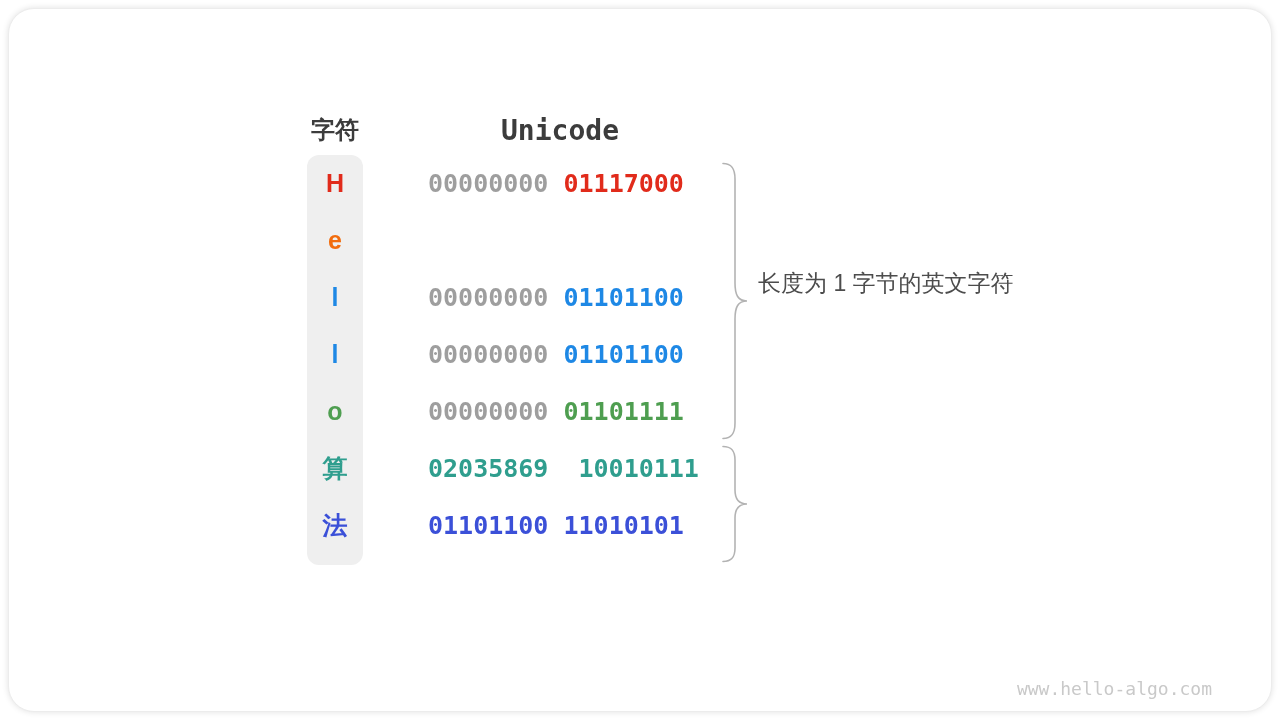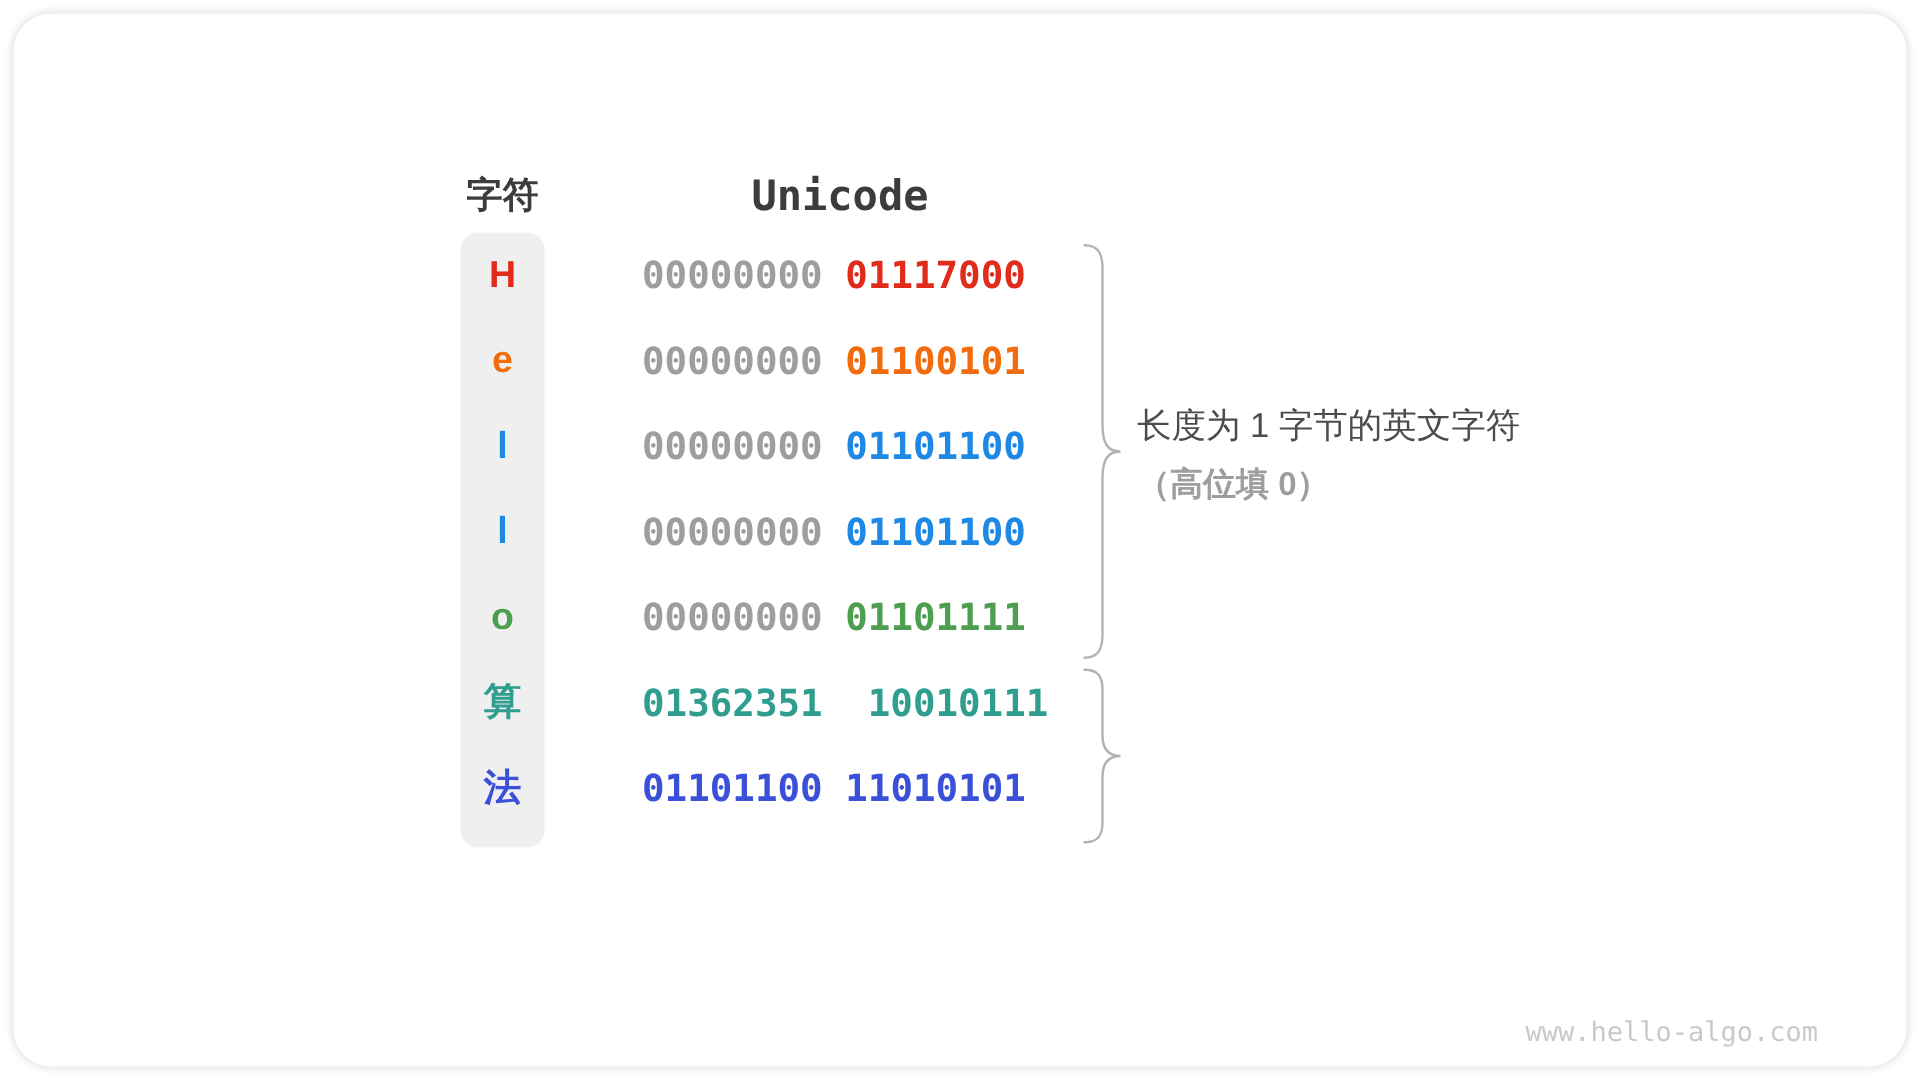--- a/index.html
+++ b/index.html
@@ -74,51 +74,49 @@
   <div class="hdr-unicode">Unicode</div>
 
   <div class="char-col-bg"></div>
 
   <div class="row" style="top:155px">
     <div class="char-cell" style="color: rgb(225, 43, 27);">H</div>
     <div class="bin"><span style="color: rgb(158, 158, 158);">00000000</span><span> </span><span style="color: rgb(225, 43, 27);">01117000</span></div>
   </div>
   <div class="row" style="top:212px">
     <div class="char-cell" style="color: rgb(242, 108, 13);">e</div>
-    <div class="bin"><span style="color: rgb(158, 158, 158);">00000000</span><span> </span><span style="color: rgb(242, 108, 13);">01100101</span></div>
   </div>
   <div class="row" style="top:269px">
     <div class="char-cell" style="color: rgb(30, 136, 229);">l</div>
     <div class="bin"><span style="color: rgb(158, 158, 158);">00000000</span><span> </span><span style="color: rgb(30, 136, 229);">01101100</span></div>
   </div>
   <div class="row" style="top:326px">
     <div class="char-cell" style="color: rgb(30, 136, 229);">l</div>
     <div class="bin"><span style="color: rgb(158, 158, 158);">00000000</span><span> </span><span style="color: rgb(30, 136, 229);">01101100</span></div>
   </div>
   <div class="row" style="top:383px">
     <div class="char-cell" style="color: rgb(78, 158, 80);">o</div>
     <div class="bin"><span style="color: rgb(158, 158, 158);">00000000</span><span> </span><span style="color: rgb(78, 158, 80);">01101111</span></div>
   </div>
   <div class="row" style="top:440px">
     <div class="char-cell" style="color: rgb(47, 158, 142);">算</div>
-    <div class="bin"><span style="color: rgb(47, 158, 142);">01362351</span><span> </span><span style="color: rgb(47, 158, 142); margin-left: 15px;">10010111</span></div>
+    <div class="bin"><span style="color: rgb(47, 158, 142);">02035869</span><span> </span><span style="color: rgb(47, 158, 142); margin-left: 15px;">10010111</span></div>
   </div>
   <div class="row" style="top:497px">
     <div class="char-cell" style="color: rgb(59, 80, 216);">法</div>
     <div class="bin"><span style="color: rgb(59, 80, 216);">01101100</span><span> </span><span style="color: rgb(59, 80, 216);">11010101</span></div>
   </div>
 
   <svg class="brace" style="left:720px; top:162px;" width="30" height="278" viewBox="0 0 30 278">
     <path d="M 3 1.5 C 12 1.5 15 7 15 17 L 15 121 C 15 133 18 139 27 139 C 18 139 15 145 15 157 L 15 261 C 15 271 12 276.5 3 276.5" fill="none" stroke="#b3b3b3" stroke-width="1.6" stroke-linecap="round"></path>
   </svg>
 
   <svg class="brace" style="left:720px; top:445px;" width="30" height="118" viewBox="0 0 30 118">
     <path d="M 3 1.5 C 12 1.5 15 6 15 15 L 15 45 C 15 53 18 59 27 59 C 18 59 15 65 15 73 L 15 103 C 15 112 12 116.5 3 116.5" fill="none" stroke="#b3b3b3" stroke-width="1.6" stroke-linecap="round"></path>
   </svg>
 
   <div class="annot" style="left:758px; top:268px; width:345px;">
     <div class="line1">长度为 1 字节的英文字符</div>
-    <div class="line2">（高位填 0）</div>
   </div>
 
 
   <div class="watermark">www.hello-algo.com</div>
 </div>
 
 </body></html>

